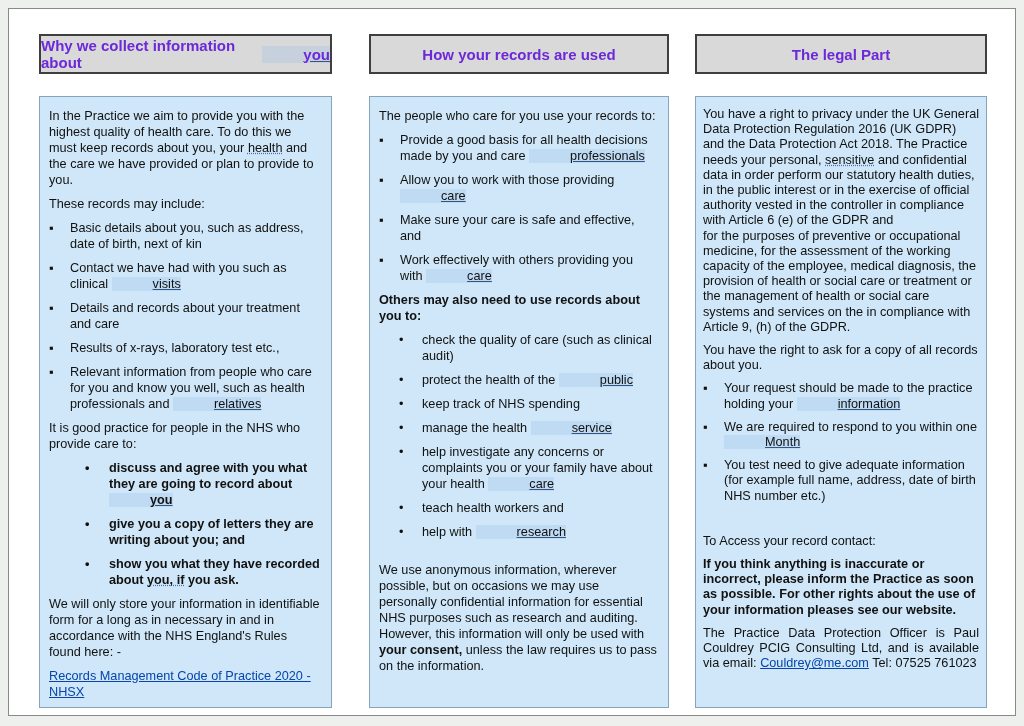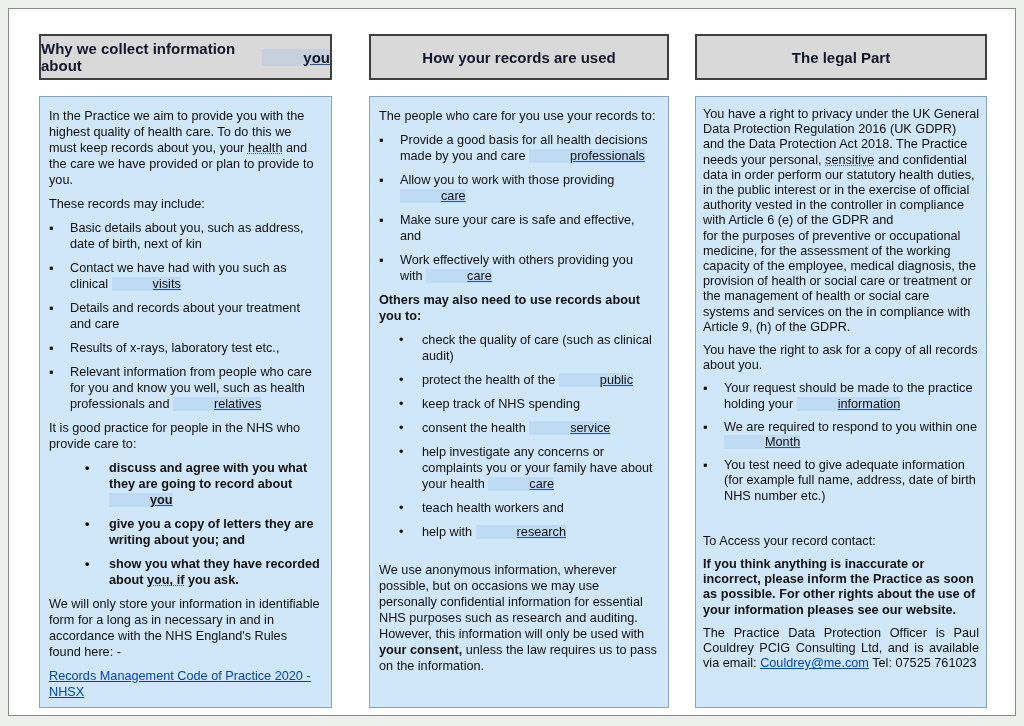--- a/index.html
+++ b/index.html
@@ -11,24 +11,24 @@
   }
   .page{
     position:absolute;left:8px;top:8px;width:1006px;height:706px;
     background:#ffffff;border:1px solid #8a8a8a;
   }
   .panel{position:absolute;top:25px;}
   .c1{left:30px;width:293px;}
   .c2{left:360px;width:300px;}
   .c3{left:686px;width:292px;}
   .panel-header{
-    position:absolute;top:0;left:0;right:0;height:46px;
+    position:absolute;top:0;left:0;right:0;height:40px;
     background:#d9d9d9;border:2px solid #3f3f3f;box-sizing:border-box;
     display:flex;align-items:center;justify-content:center;
-    font-weight:700;font-size:15px;color:#0f172a;
+    font-weight:700;font-size:15px;color:#6d28d9;
   }
   .panel-body{
     position:absolute;top:62px;left:0;right:0;height:612px;
     background:#cfe7f8;border:1px solid #87a5ba;box-sizing:border-box;
     padding:11px 9px;font-size:12.7px;line-height:16px;color:#111;
     overflow:hidden;
   }
   .c3 .panel-body{line-height:15.2px;padding:10px 7px;}
   .para{margin:0 0 8px;}
   .para.justify{text-align:justify;}
@@ -125,21 +125,21 @@
         <div class="li lvl2">
           <span class="bullet">•</span>
           <div class="li-text"><span>protect the health of the </span><span class="u-solid">public</span></div>
         </div>
         <div class="li lvl2">
           <span class="bullet">•</span>
           <div class="li-text"><span>keep track of NHS spending</span></div>
         </div>
         <div class="li lvl2">
           <span class="bullet">•</span>
-          <div class="li-text"><span>consent the health </span><span class="u-solid">service</span></div>
+          <div class="li-text"><span>manage the health </span><span class="u-solid">service</span></div>
         </div>
         <div class="li lvl2">
           <span class="bullet">•</span>
           <div class="li-text"><span>help investigate any concerns or complaints you or your family have about your health </span><span class="u-solid">care</span></div>
         </div>
         <div class="li lvl2">
           <span class="bullet">•</span>
           <div class="li-text"><span>teach health workers and</span></div>
         </div>
         <div class="li lvl2">

